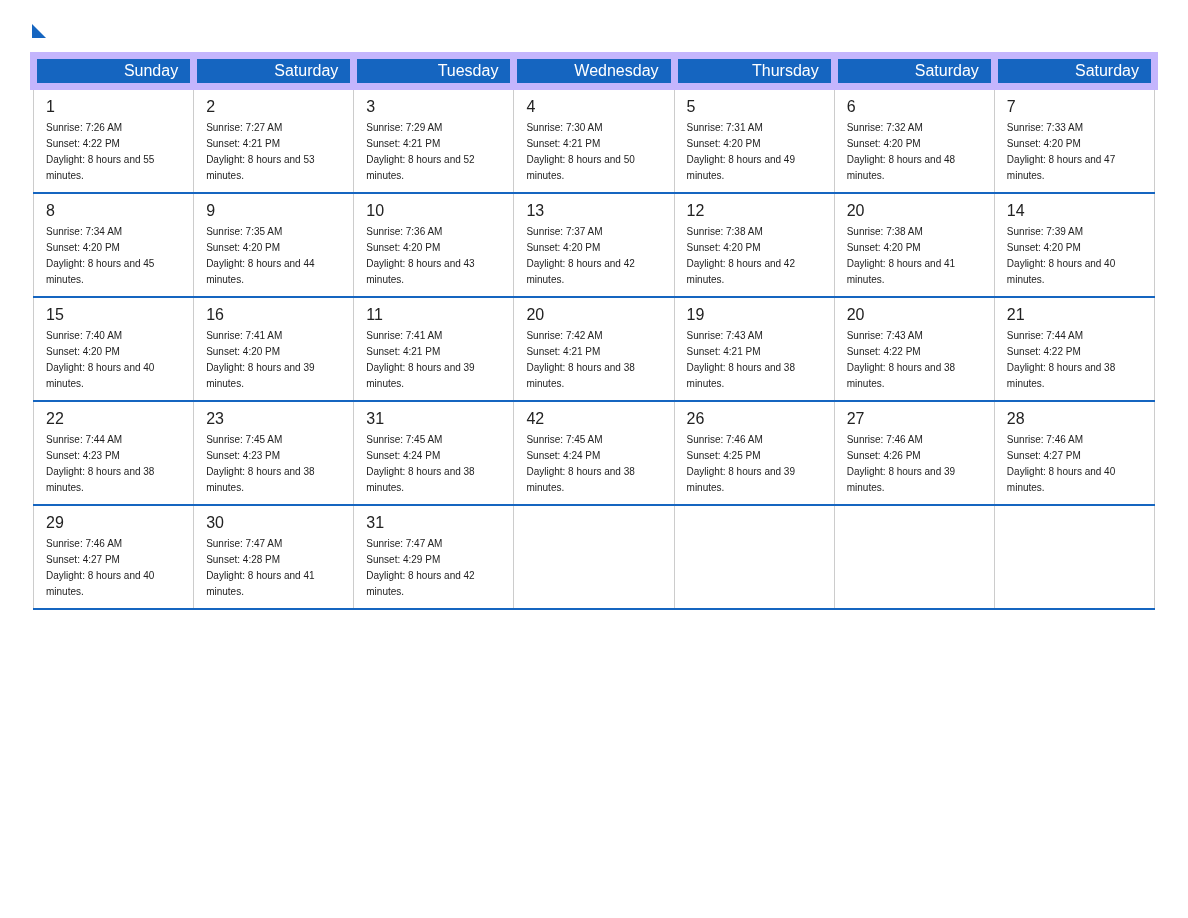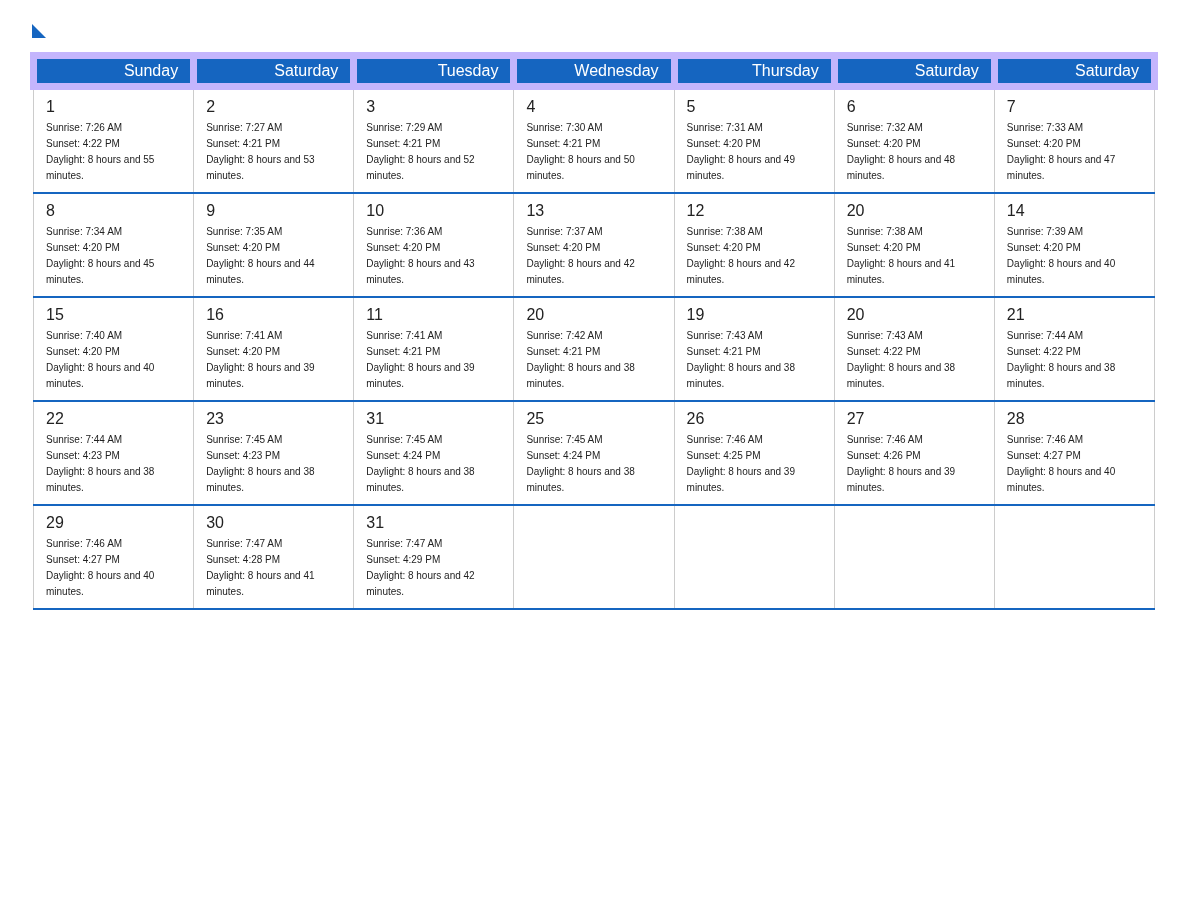--- a/index.html
+++ b/index.html
@@ -227,21 +227,21 @@
         </td>
         <td>
           <span class="day-num">23</span>
           <div class="day-info">Sunrise: 7:45 AM<br>Sunset: 4:23 PM<br>Daylight: 8 hours and 38 minutes.</div>
         </td>
         <td>
           <span class="day-num">31</span>
           <div class="day-info">Sunrise: 7:45 AM<br>Sunset: 4:24 PM<br>Daylight: 8 hours and 38 minutes.</div>
         </td>
         <td>
-          <span class="day-num">25</span>
+          <span class="day-num">42</span>
           <div class="day-info">Sunrise: 7:45 AM<br>Sunset: 4:24 PM<br>Daylight: 8 hours and 38 minutes.</div>
         </td>
         <td>
           <span class="day-num">26</span>
           <div class="day-info">Sunrise: 7:46 AM<br>Sunset: 4:25 PM<br>Daylight: 8 hours and 39 minutes.</div>
         </td>
         <td>
           <span class="day-num">27</span>
           <div class="day-info">Sunrise: 7:46 AM<br>Sunset: 4:26 PM<br>Daylight: 8 hours and 39 minutes.</div>
         </td>

